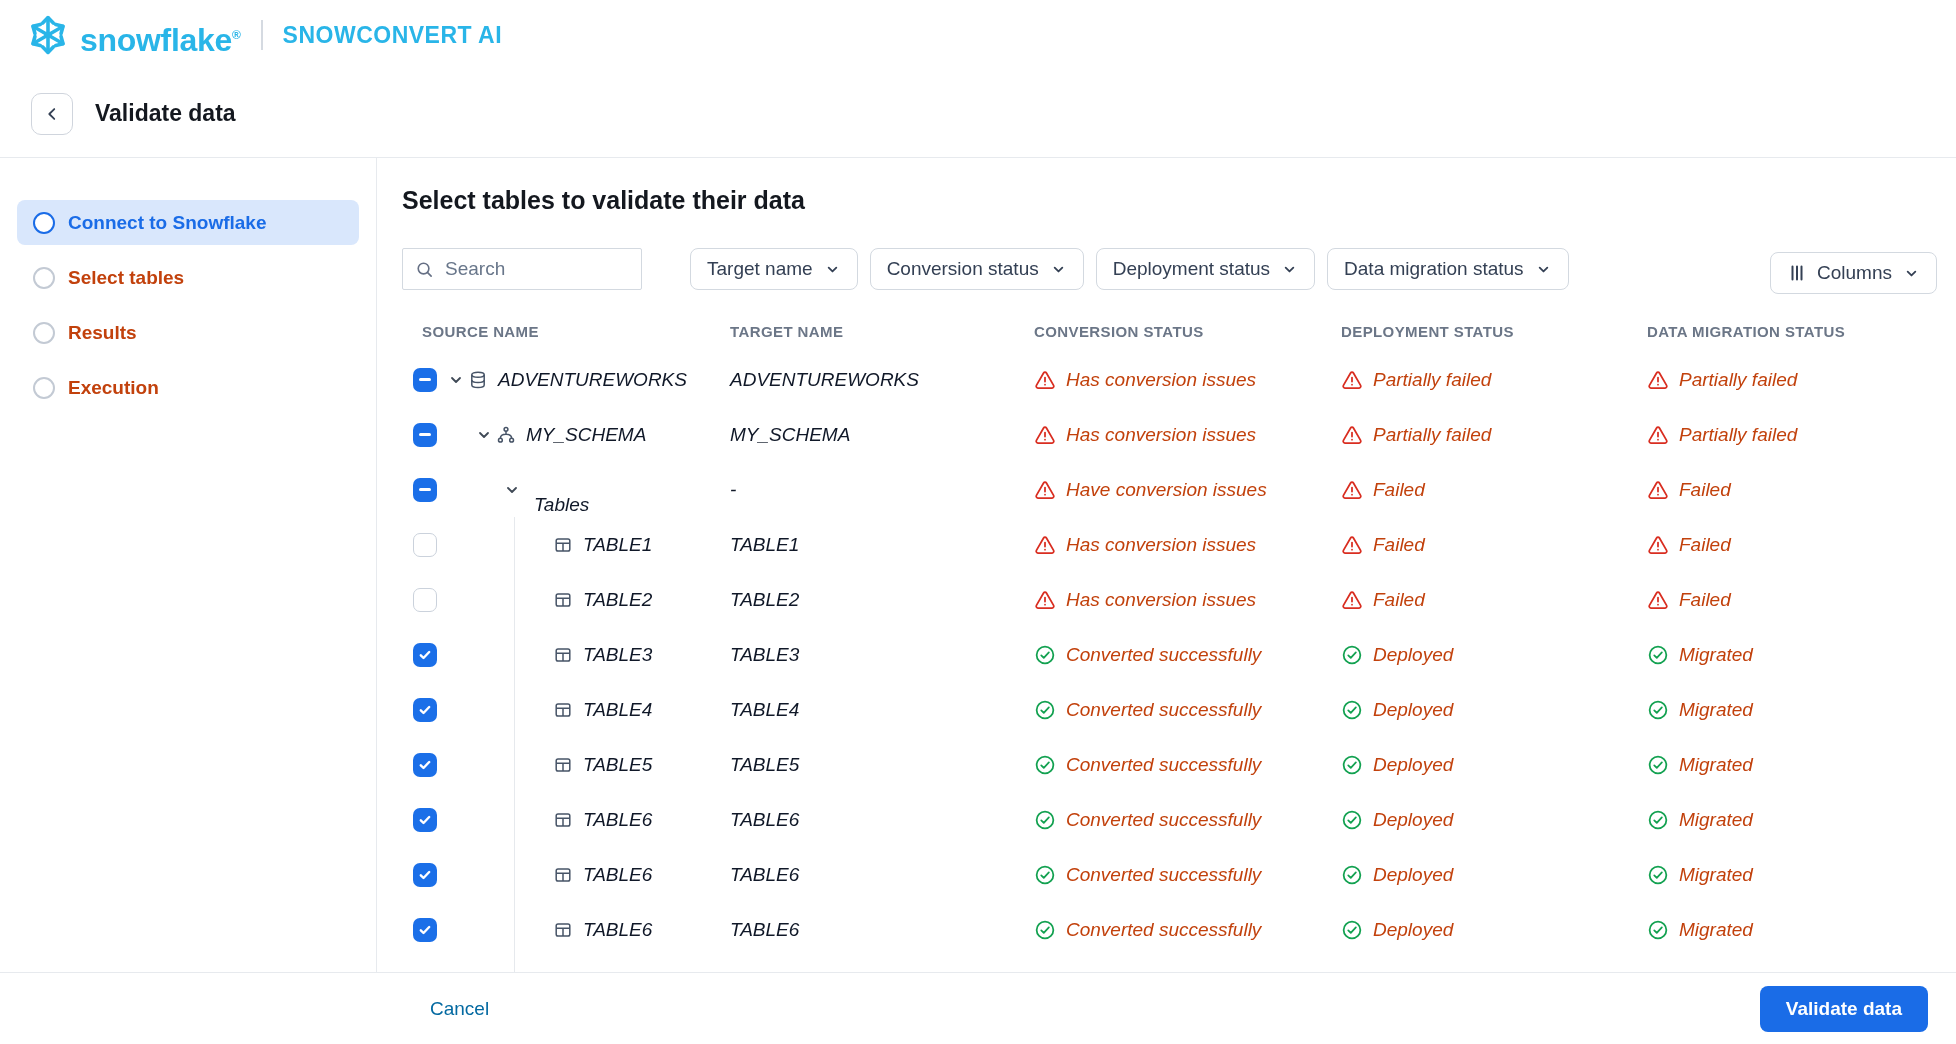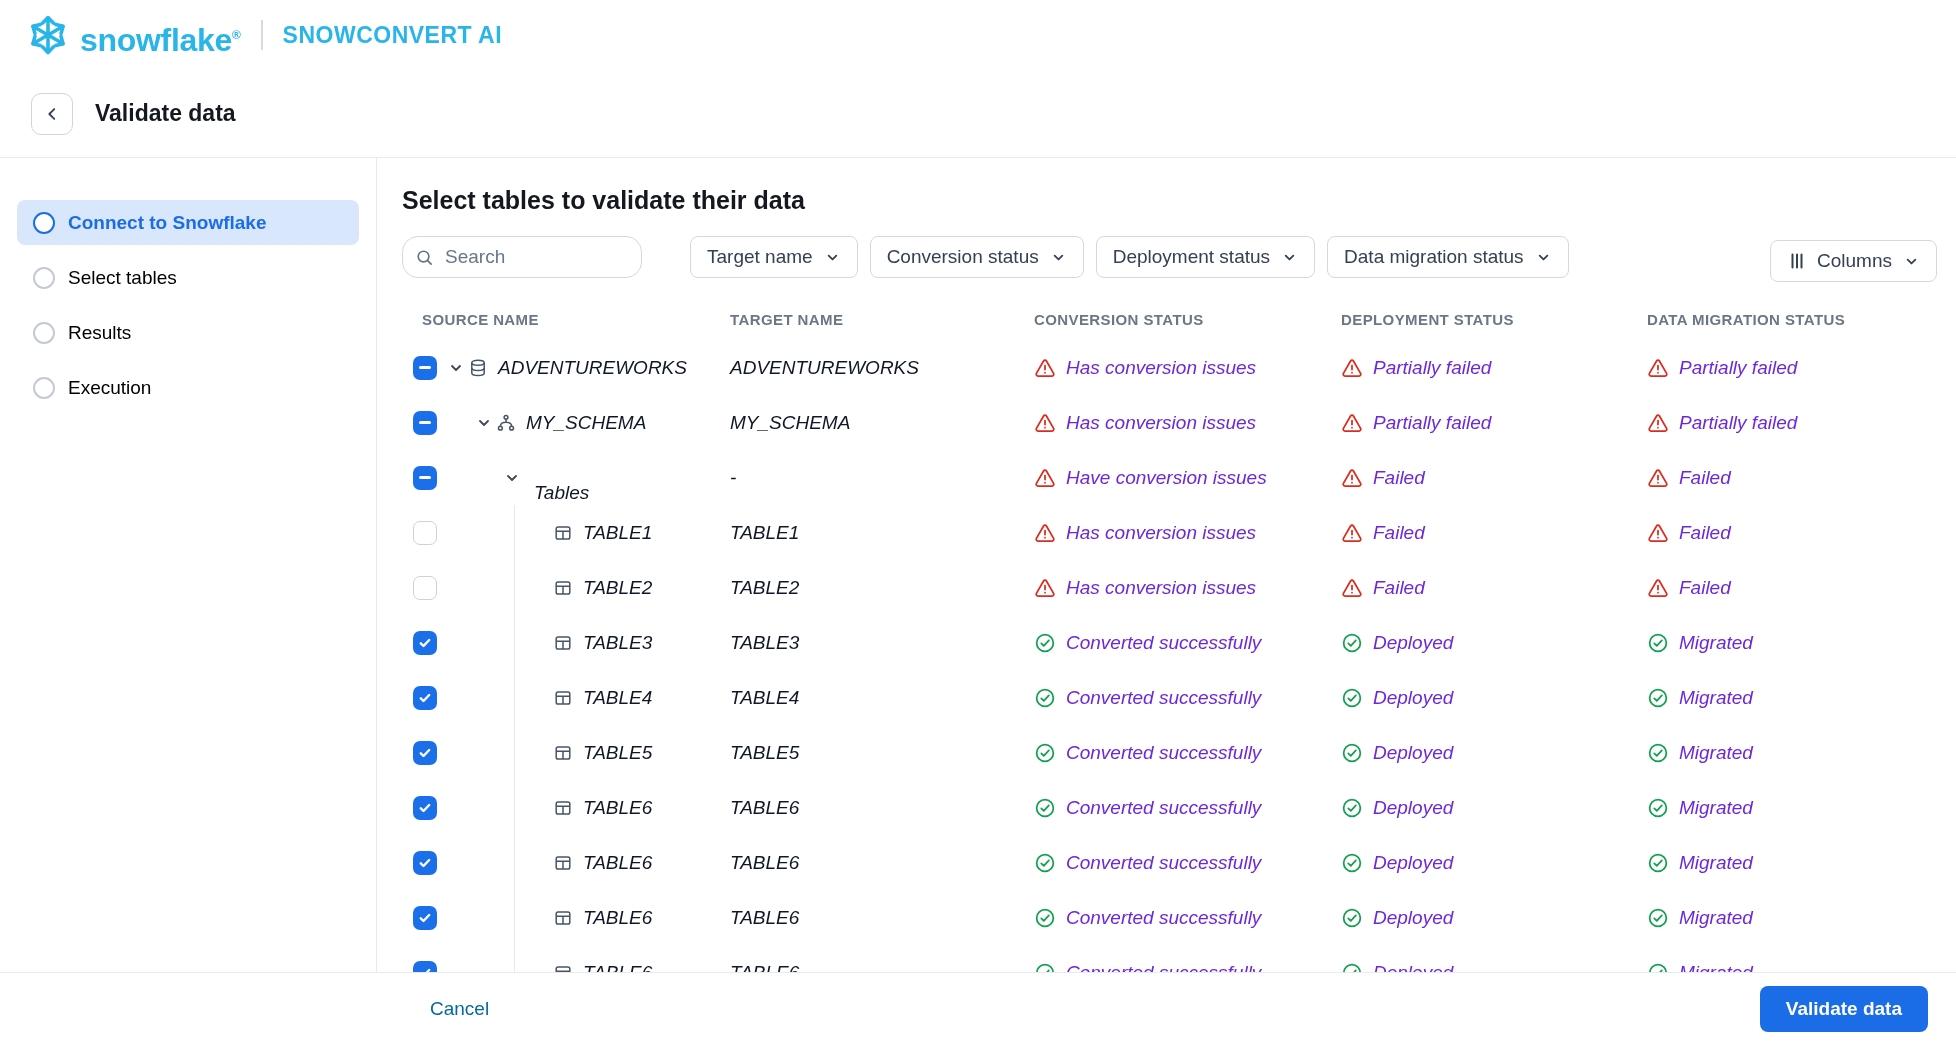--- a/index.html
+++ b/index.html
@@ -23,31 +23,31 @@
   .back-bar { height:88px; display:flex; align-items:center; padding-left:31px; border-bottom:1px solid #E7EAEE; }
   .back-btn { width:42px; height:42px; border:1px solid #D0D5DD; border-radius:10px; background:#fff;
               display:flex; align-items:center; justify-content:center; cursor:pointer; padding:0; }
   .back-btn svg { width:18px; height:18px; }
   .page-title { font-size:23px; font-weight:700; color:#14181F; margin-left:22px; }
 
   
   .app-body { position:absolute; top:158px; left:0; right:0; bottom:0; display:flex; }
   .sidebar { width:377px; flex:none; border-right:1px solid #E7EAEE; padding:42px 17px 0;text-align:right; }
   .step-item { height:45px; border-radius:8px; display:flex; align-items:center; padding:0 16px;
-               margin-bottom:10px; font-size:19px; font-weight:400; color:#000000; cursor:pointer; }
+               margin-bottom:10px; font-size:19px; font-weight:700; color:#c2410c; cursor:pointer; }
   .step-item.active { background:#D9E7FC; color:#1A6CE7; font-weight:700; }
   .step-circle { width:22px; height:22px; border-radius:50%; border:2px solid #C3CAD4; margin-right:13px; flex:none; background:#fff; }
   .step-item.active .step-circle { border-color:#1A6CE7; }
 
   .main { flex:1; padding:26px 19px 0 25px; overflow:hidden; position:relative; }
-  .main-title { font-size:25px; font-weight:700; color:#14181F; margin:0 0 20px; line-height:32px; }
+  .main-title { font-size:25px; font-weight:700; color:#14181F; margin:0 0 32px; line-height:32px; }
 
   
   .filter-row { display:flex; align-items:center; height:42px; margin-bottom:20px; }
-  .search-box { width:240px; height:42px; border:1px solid #D3D9E0; border-radius:16px;
+  .search-box { width:240px; height:42px; border:1px solid #D3D9E0; border-radius:2px;
                 display:flex; align-items:center; padding:0 12px; margin-right:48px; background:#fff; }
   .search-box svg { width:19px; height:19px; flex:none; }
   .search-box input { border:none; outline:none; font-size:19px; color:#344054; width:100%;
                       margin-left:9px; font-family:"Liberation Sans", sans-serif; background:transparent; }
   .search-box input::placeholder { color:#68768A; }
   .filter-btn { height:42px; border:1px solid #D3D9E0; border-radius:8px; background:#fff;
                 display:flex; align-items:center; padding:0 16px; font-size:19px; color:#344054;
                 font-weight:500; margin-right:12px; cursor:pointer; font-family:"Liberation Sans", sans-serif; }
   .dd-chev { display:flex; margin-left:11px; }
   .dd-chev svg { width:17px; height:17px; }
@@ -72,21 +72,21 @@
   .chev svg { width:16px; height:16px; }
   .obj-icon { width:20px; height:20px; margin-left:2px; color:#475467; display:flex; }
   .obj-icon svg { width:20px; height:20px; }
   .src-label { margin-left:10px; white-space:nowrap; }
   .tree-line { position:absolute; left:112px; top:0; bottom:0; width:1px; background:#E6E9ED; }
   .status { display:flex; align-items:center; }
   .st-icon { display:flex; margin-right:10px; }
   .st-icon svg { width:22px; height:22px; }
   .status.warning .st-icon { color:#D92D20; }
   .status.success .st-icon { color:#12A150; }
-  .st-text { font-size:19px; color:#6d28d9; }
+  .st-text { font-size:19px; color:#c2410c; }
 
   
   .footer { position:absolute; left:0; right:0; bottom:0; height:72px; background:#fff;
             border-top:1px solid #E7EAEE; display:flex; align-items:center;
             padding:0 28px 0 430px; z-index:10; }
   .cancel-btn { background:none; border:none; font-size:19px; color:#0369a1; font-weight:500;
                 cursor:pointer; padding:0; font-family:"Liberation Sans", sans-serif; }
   .validate-btn { margin-left:auto; height:46px; padding:0 26px; background:#1A6CE7; color:#fff;
                   font-size:19px; font-weight:600; border-radius:8px; border:none; cursor:pointer;
                   font-family:"Liberation Sans", sans-serif; }

